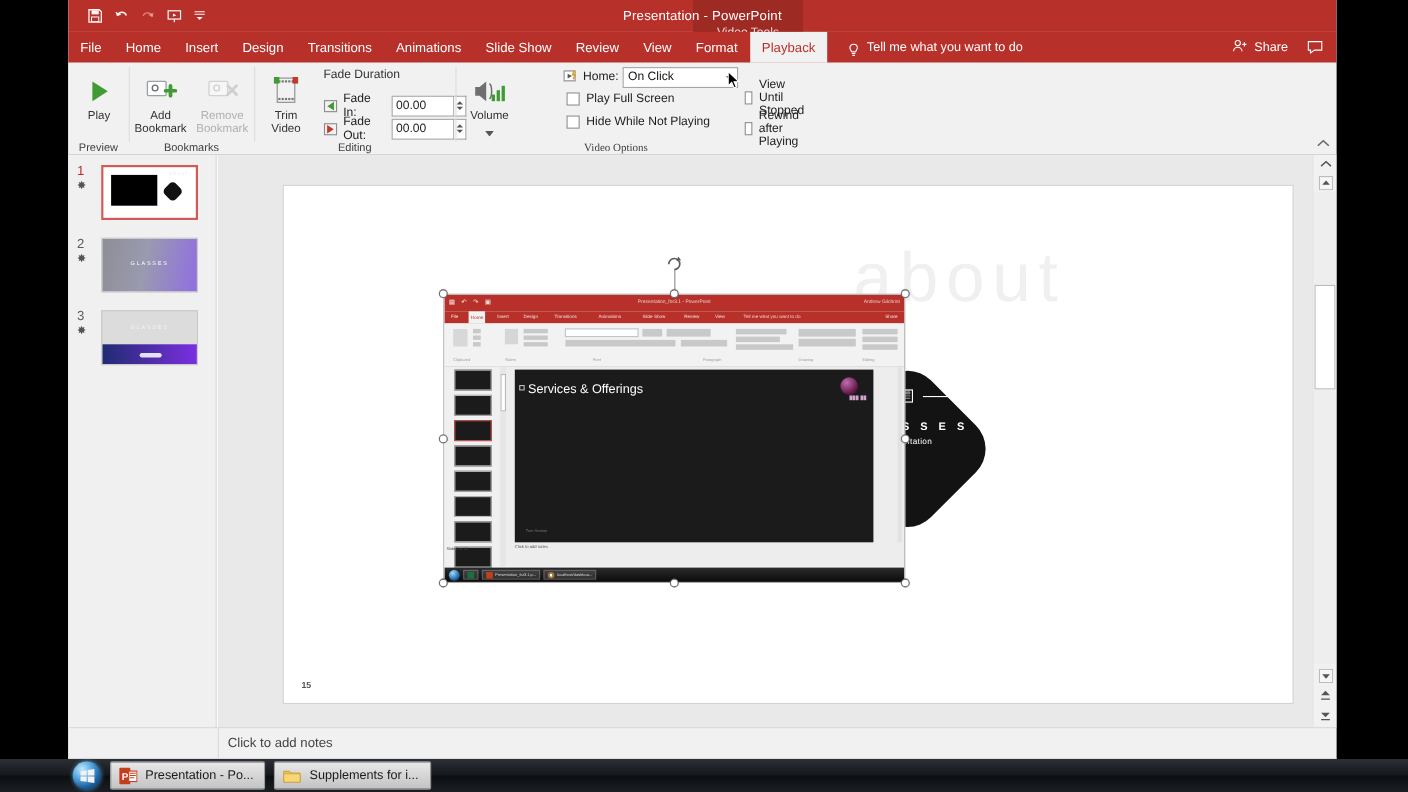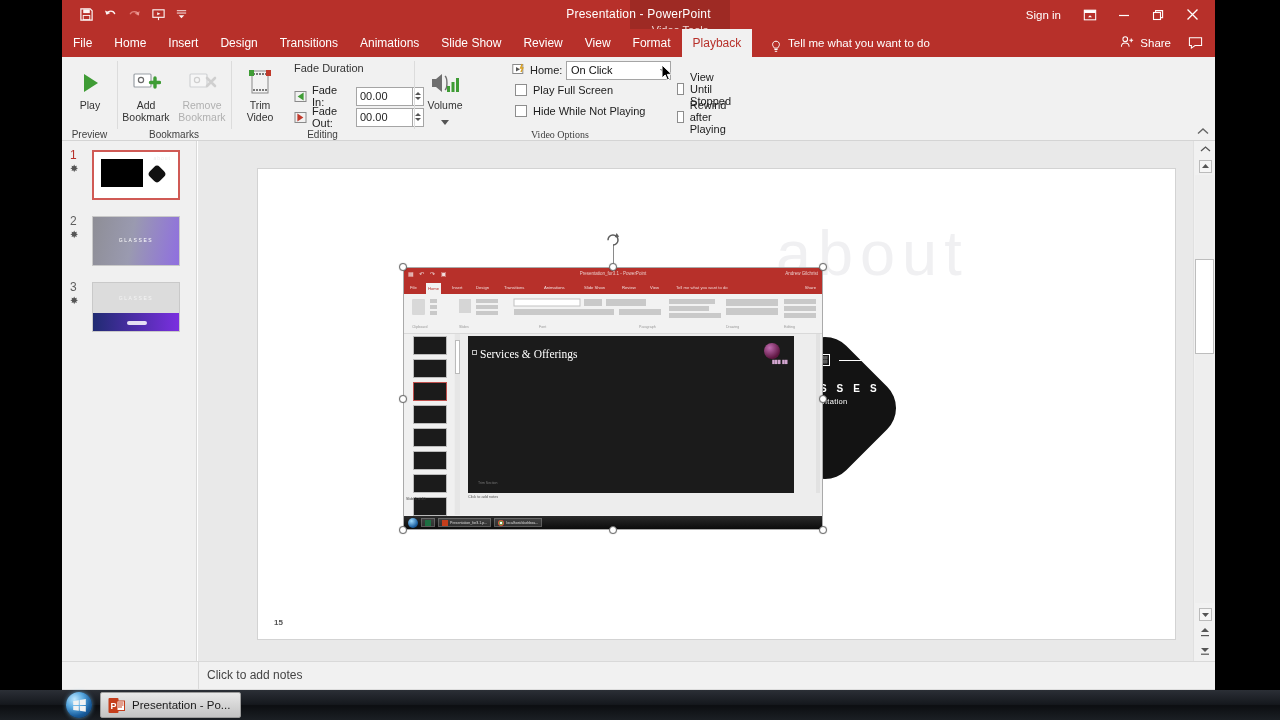--- a/index.html
+++ b/index.html
@@ -158,21 +158,21 @@
   .mini-tabs .mtt { position:absolute; top:2px; font-size:4.2px; color:#f3dddc; }
   .mini-tabs .on { background:#f2f2f2; color:#b7302a; padding:0 2px; top:0; height:11px; line-height:11px; }
   .mini-ribbon { height:40px; background:#f2f2f2; border-bottom:1px solid #d9d9d9; position:relative; }
   .mini-body { position:absolute; left:0; right:0; top:66px; bottom:14px; background:#ededed; }
   .mini-thumbs { position:absolute; left:0; top:0; width:50px; bottom:0; background:#f0f0f0; }
   .mini-thumbs .mth { width:34px; height:19px; margin:2px 0 4px 9px; background:#1b1b1b; border:.5px solid #bbb; }
   .mini-thumbs .mth.redsel { border:1px solid #c0504d; }
   .mini-scroll { position:absolute; left:51px; top:0; width:5px; bottom:0; background:#e6e6e6; }
   .mini-scroll .thm { width:5px; height:34px; background:#fff; border:.5px solid #bbb; margin-top:6px; }
   .mini-slide { position:absolute; left:64px; right:28px; top:2px; bottom:22px; background:#1b1b1b; }
-  .mini-slide .hd { position:absolute; left:12px; top:12px; font-size:11.5px; color:#fff;font-family:Liberation Serif, serif; }
+  .mini-slide .hd { position:absolute; left:12px; top:12px; font-size:11.5px; color:#fff; }
   .mini-slide .bul { position:absolute; left:4px; top:14px; width:5px; height:5px; border:1px solid #bbb; }
   .mini-slide .ft { position:absolute; left:10px; bottom:8px; font-size:3.5px; color:#777; }
   .mini-logo {
     position:absolute; right:14px; top:7px; width:16px; height:16px; border-radius:50%;
     background:radial-gradient(circle at 35% 30%, #c06cb0, #5d1540 70%);
   }
   .mini-logo-txt { position:absolute; right:6px; top:24px; font-size:3.5px; color:#d2a5cf; letter-spacing:.4px; }
   .mini-notes { position:absolute; left:64px; bottom:16px; font-size:3.8px; color:#555; }
   .mini-right-sb { position:absolute; right:2px; top:0; width:4px; bottom:22px; background:#e2e2e2; }
   .mini-taskbar { position:absolute; left:0; right:0; bottom:0; height:13px;
@@ -279,46 +279,20 @@
       <div class="qi" title="Customize Quick Access Toolbar">
         <svg width="13" height="13" viewBox="0 0 14 14">
               <path d="M2 4h10M2 6.5h10" stroke="#fff" stroke-width="1"></path>
               <path d="M4 9 l3 3 3-3z" fill="#fff"></path>
             </svg>
       </div>
     </div>
 
     <div class="title-text">Presentation  -  PowerPoint</div>
 
-    <div class="tb-right">
-      <div class="signin">Sign in</div>
-      <div class="tb-btn">
-        <svg width="14" height="14" viewBox="0 0 16 16">
-              <rect x="1.5" y="2.5" width="13" height="11" fill="none" stroke="#fff" stroke-width="1.2"></rect>
-              <rect x="1.5" y="2.5" width="13" height="3.2" fill="#fff"></rect>
-              <path d="M8 8.2 l2.3 2.4 h-4.6z" fill="#fff"></path>
-            </svg>
-      </div>
-      <div class="tb-btn">
-        <svg width="12" height="12" viewBox="0 0 12 12">
-              <path d="M1 6.5h10" stroke="#fff" stroke-width="1.2"></path>
-            </svg>
-      </div>
-      <div class="tb-btn">
-        <svg width="12" height="12" viewBox="0 0 12 12">
-              <rect x="1.5" y="3.5" width="7" height="7" fill="none" stroke="#fff" stroke-width="1.1"></rect>
-              <path d="M3.6 3.4V1.6h7v7H8.7" fill="none" stroke="#fff" stroke-width="1.1"></path>
-            </svg>
-      </div>
-      <div class="tb-btn">
-        <svg width="13" height="13" viewBox="0 0 12 12">
-              <path d="M1.4 1.4 L10.6 10.6 M10.6 1.4 L1.4 10.6" stroke="#fff" stroke-width="1.2"></path>
-            </svg>
-      </div>
-    </div>
   </div>
 
   <div class="tabsbar">
     <div class="tabs">
       <div class="tab">File</div>
       <div class="tab">Home</div>
       <div class="tab">Insert</div>
       <div class="tab">Design</div>
       <div class="tab">Transitions</div>
       <div class="tab">Animations</div>
@@ -772,16 +746,25 @@
      <span class="ti">
        <svg width="17" height="17" viewBox="0 0 17 17">
             <rect x="0.5" y="1" width="10" height="15" rx="1" fill="#c43e1c"></rect>
             <text x="2.6" y="12" font-size="9" font-family="Liberation Sans" fill="#fff" font-weight="bold">P</text>
             <rect x="9" y="4" width="7.5" height="9.5" fill="#fff" stroke="#c43e1c"></rect>
             <path d="M10 6h5.5M10 8h5.5M10 10h4" stroke="#c43e1c" stroke-width="1"></path>
           </svg>
      </span>
      <span>Presentation - Po...</span>
    </div>
+   <div class="tb-item">
+     <span class="ti">
+       <svg width="17" height="17" viewBox="0 0 17 17">
+            <path d="M1 4.2h5.2l1.3 1.6h8.3V14H1z" fill="#f2c14e" stroke="#c99a28" stroke-width=".8"></path>
+            <path d="M1 6.5h14.8V14H1z" fill="#f8d77a" stroke="#c99a28" stroke-width=".6"></path>
+          </svg>
+     </span>
+     <span>Supplements for i...</span>
+   </div>
    <div class="tray"></div>
  </div>
 
 </div>
 
 </body></html>

